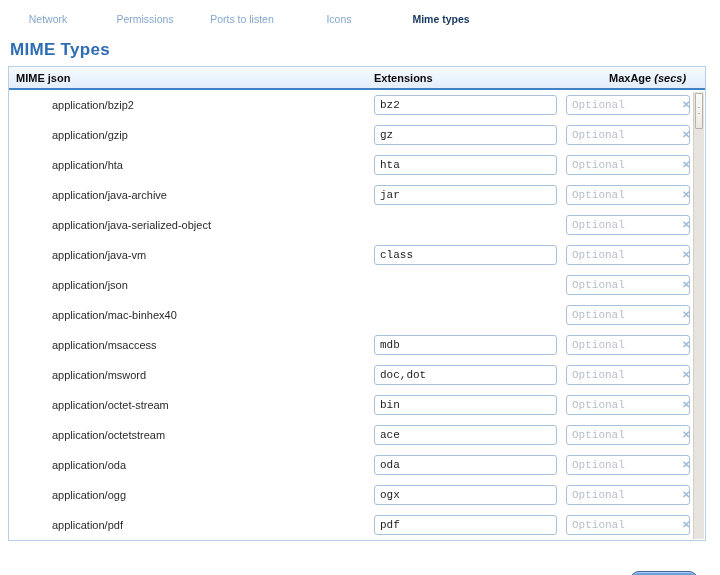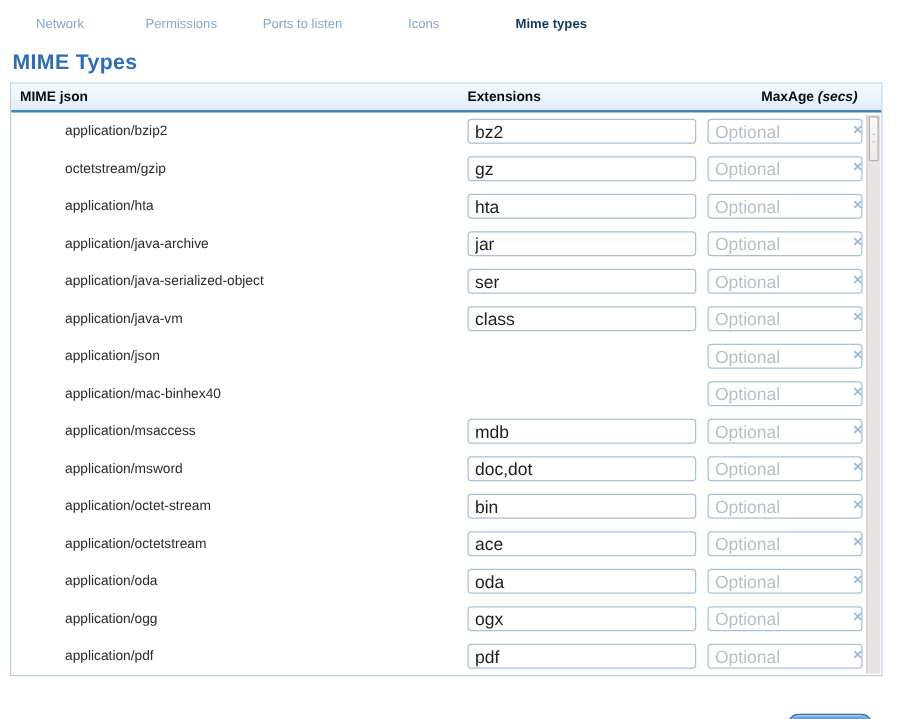--- a/index.html
+++ b/index.html
@@ -30,23 +30,23 @@
   .th { position:absolute; top:0; white-space:nowrap; }
   .th-mime { left:7px; }
   .th-ext  { left:365px; }
   .th-age  { left:568px;margin-left:32px; }
   .th-age .unit { font-style:italic; }
 
   .tbody { position:relative; height:448px; overflow:hidden; }
   .row { position:relative; height:30px; }
   .mime-label { position:absolute; left:7px; top:50%; transform:translateY(-50%);
     font-size:11px; color:#2a2a2a;margin-left:36px; }
-  .row input { position:absolute; top:5px; height:20px; font-size:14px; color:#1d1d1d;
+  .row input { position:absolute; top:5px; height:20px; font-size:11px; color:#1d1d1d;
     border:1px solid #a9c0da; border-radius:3px; padding:0 5px;
-    font-family:Liberation Sans, sans-serif; background:#fff; outline:none; }
+    font-family:Liberation Mono, monospace; background:#fff; outline:none; }
   .ext-input { left:365px; width:183px; }
   .age-input { left:557px; width:124px; }
   .age-input::placeholder { color:#b6bfc9; opacity:1; }
   .delete-btn { position:absolute; left:673px; top:50%; transform:translateY(-50%);
     font-size:10px; font-weight:bold; color:#9db9d9; background:none; border:none;
     cursor:pointer; line-height:1; }
 
   
   .scrollbar { position:absolute; top:25px; bottom:1px; right:1px; width:11px;
     background:#e7e3de; border-left:1px solid #d4cfc9; }
@@ -93,40 +93,39 @@
     <span class="th th-age"><span>MaxAge</span> <span class="unit">(secs)</span></span>
   </div>
   <div class="tbody">
       <div class="row">
     <span class="mime-label">application/bzip2</span>
     <input class="ext-input" type="text" value="bz2" style="">
     <input class="age-input" type="text" placeholder="Optional" style="">
     <button class="delete-btn">✕</button>
   </div>
       <div class="row">
-    <span class="mime-label">octetstream/gzip</span>
+    <span class="mime-label">application/gzip</span>
     <input class="ext-input" type="text" value="gz" style="">
     <input class="age-input" type="text" placeholder="Optional" style="">
     <button class="delete-btn">✕</button>
   </div>
       <div class="row">
     <span class="mime-label">application/hta</span>
     <input class="ext-input" type="text" value="hta" style="">
     <input class="age-input" type="text" placeholder="Optional" style="">
     <button class="delete-btn">✕</button>
   </div>
       <div class="row">
     <span class="mime-label">application/java-archive</span>
     <input class="ext-input" type="text" value="jar" style="">
     <input class="age-input" type="text" placeholder="Optional" style="">
     <button class="delete-btn">✕</button>
   </div>
       <div class="row">
     <span class="mime-label">application/java-serialized-object</span>
-    <input class="ext-input" type="text" value="ser" style="">
     <input class="age-input" type="text" placeholder="Optional" style="">
     <button class="delete-btn">✕</button>
   </div>
       <div class="row">
     <span class="mime-label">application/java-vm</span>
     <input class="ext-input" type="text" value="class" style="">
     <input class="age-input" type="text" placeholder="Optional" style="">
     <button class="delete-btn">✕</button>
   </div>
       <div class="row">

